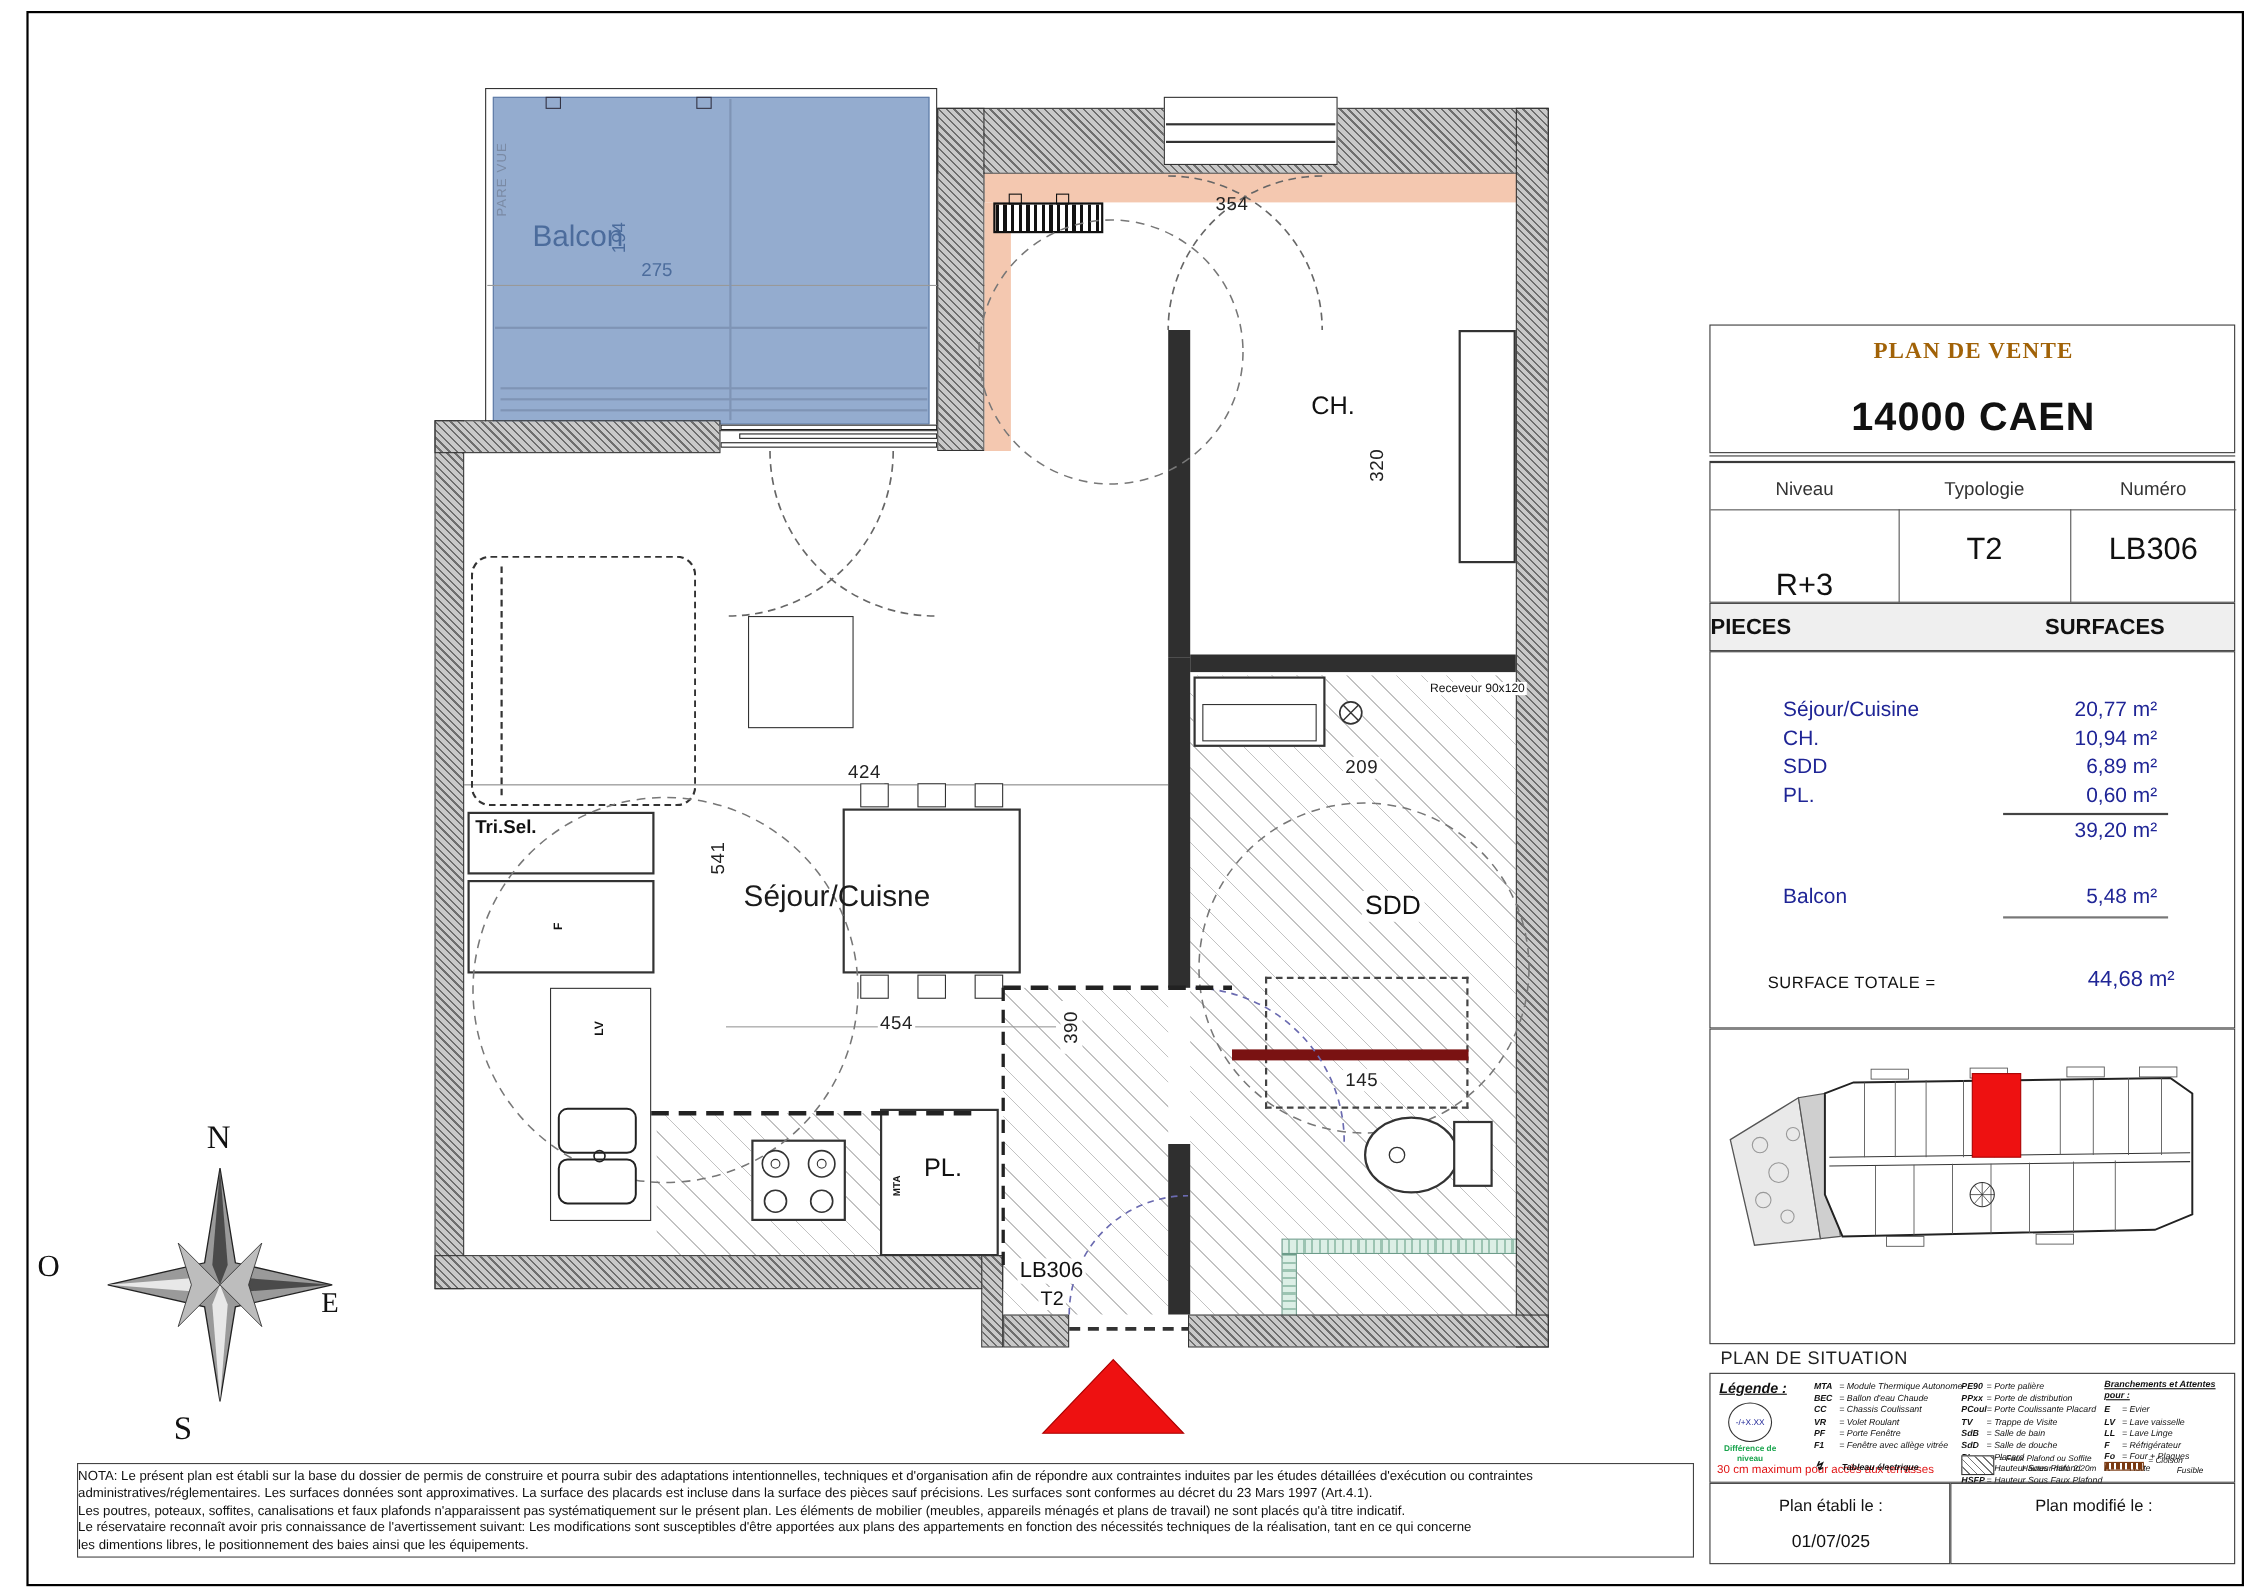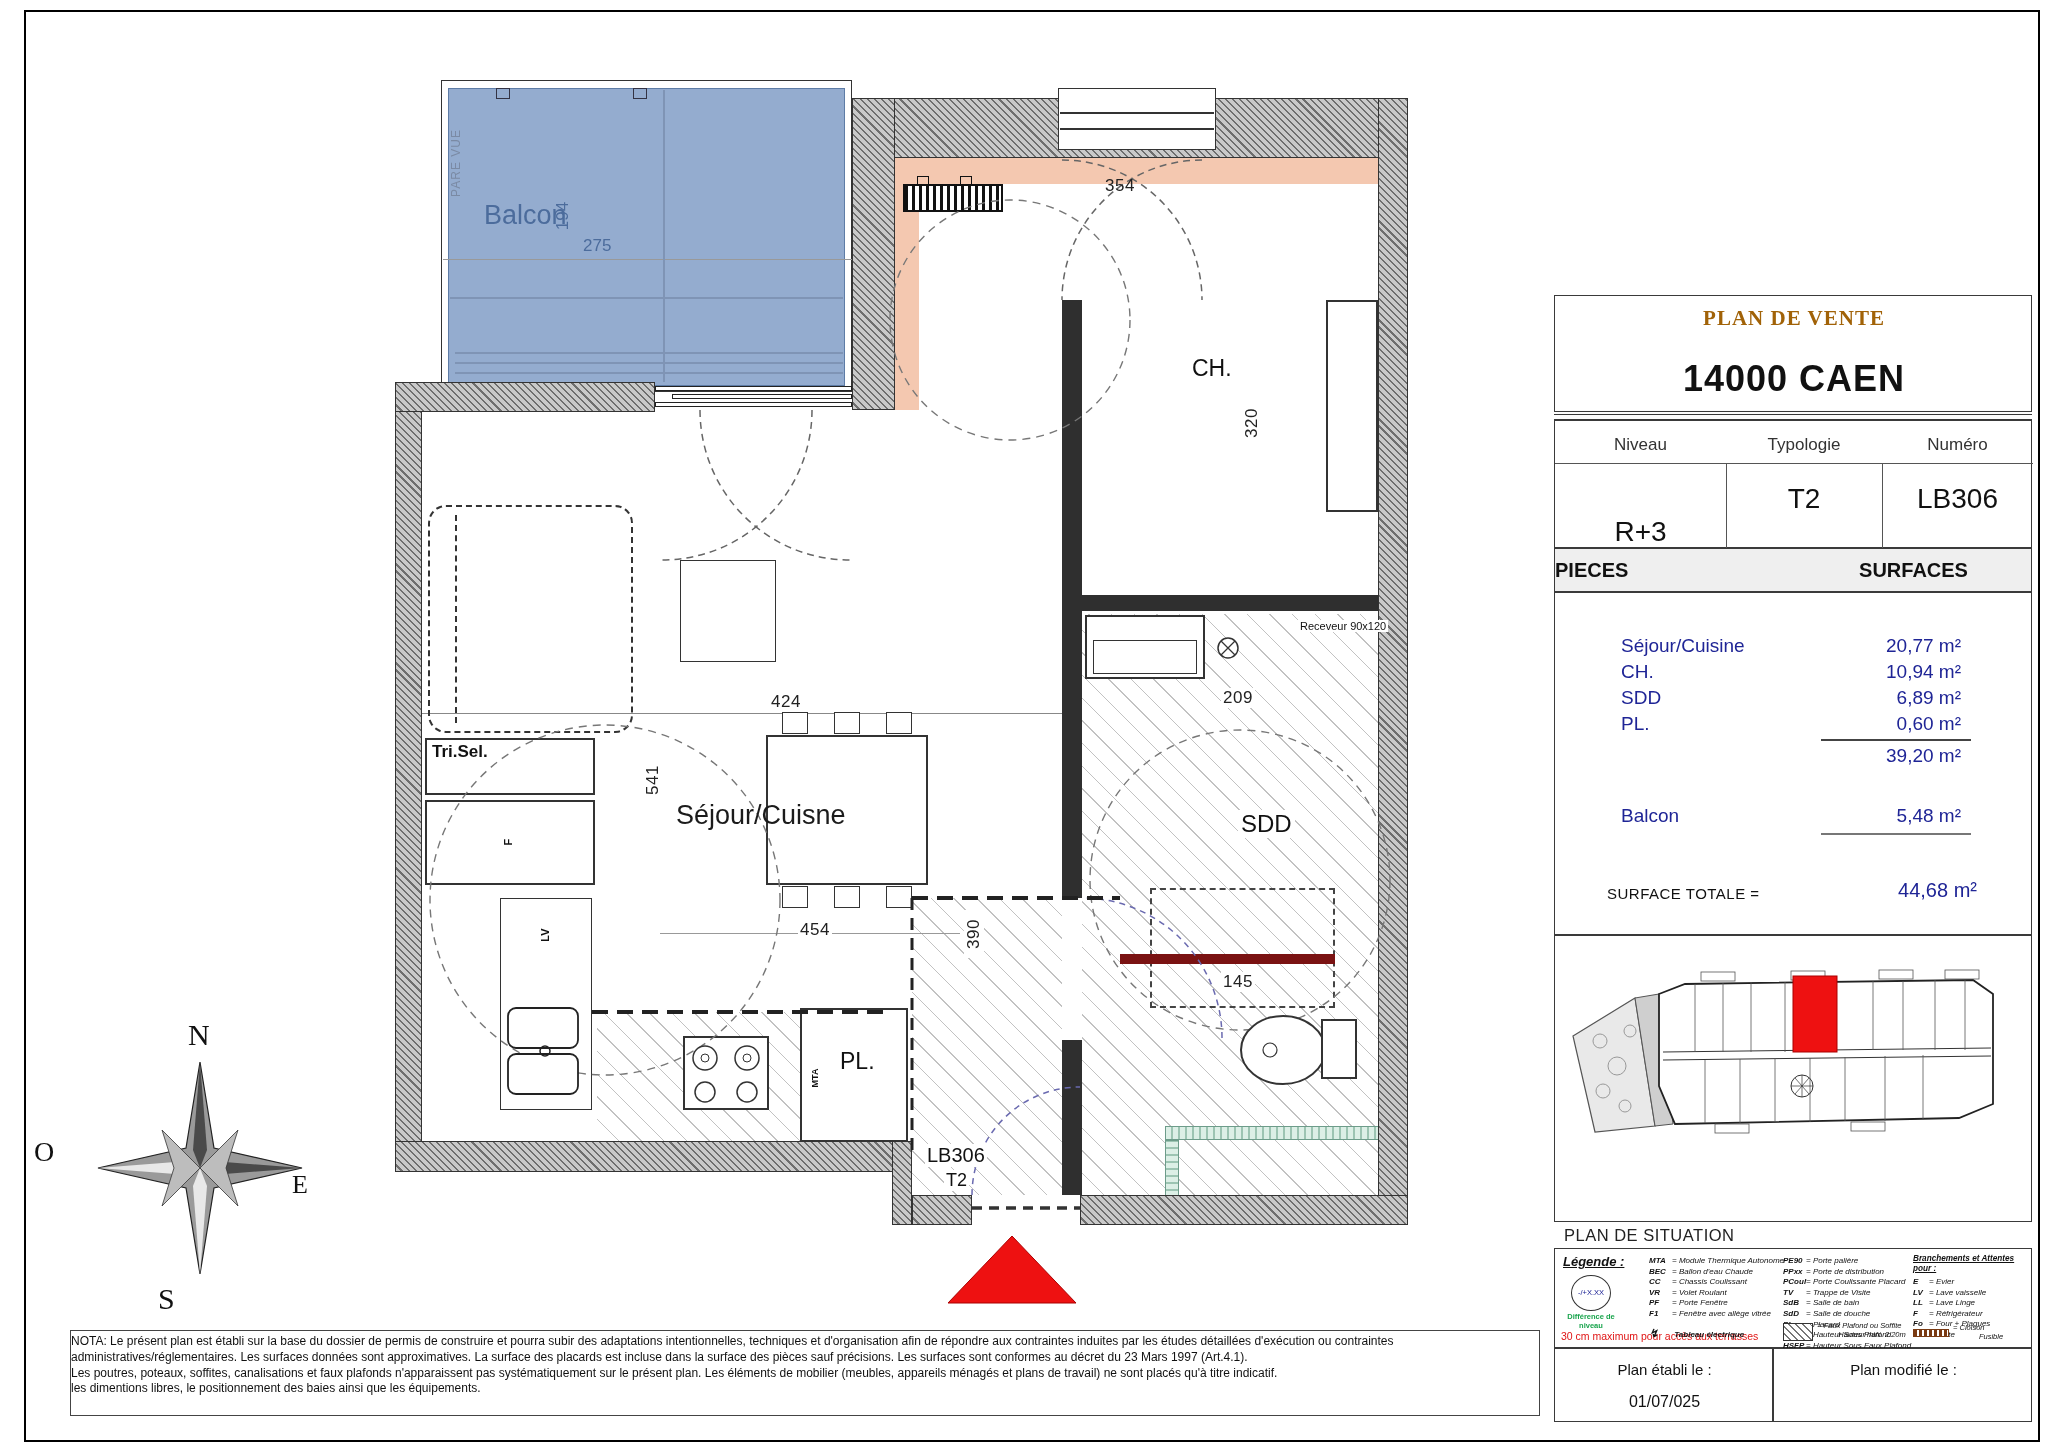--- a/index.html
+++ b/index.html
@@ -355,14 +355,15 @@
   </div>
   <div class="a pbox" style="left:219px;top:1318px;width:259px;height:74px;">
     <div class="a lab" style="left:0;top:12px;width:259px;text-align:center;font-size:15px;">Plan modifié le :</div>
   </div>
 </div>
 
 <div class="a" style="left:70px;top:1330px;width:1470px;height:86px;border:1.5px solid #444;box-sizing:border-box;background:#fff;text-align:left;font-size:12px;line-height:15.8px;color:#111;padding-top:3px;">
   <div>NOTA: Le présent plan est établi sur la base du dossier de permis de construire et pourra subir des adaptations intentionnelles, techniques et d'organisation afin de répondre aux contraintes induites par les études détaillées d'exécution ou contraintes</div>
   <div>administratives/réglementaires. Les surfaces données sont approximatives. La surface des placards est incluse dans la surface des pièces sauf précisions. Les surfaces sont conformes au décret du 23 Mars 1997 (Art.4.1).</div>
   <div>Les poutres, poteaux, soffites, canalisations et faux plafonds n'apparaissent pas systématiquement sur le présent plan. Les éléments de mobilier (meubles, appareils ménagés et plans de travail) ne sont placés qu'à titre indicatif.</div>
+  <div>Le réservataire reconnaît avoir pris connaissance de l'avertissement suivant: Les modifications sont susceptibles d'être apportées aux plans des appartements en fonction des nécessités techniques de la réalisation, tant en ce qui concerne</div>
   <div>les dimentions libres, le positionnement des baies ainsi que les équipements.</div>
 </div>
 
 </body></html>

